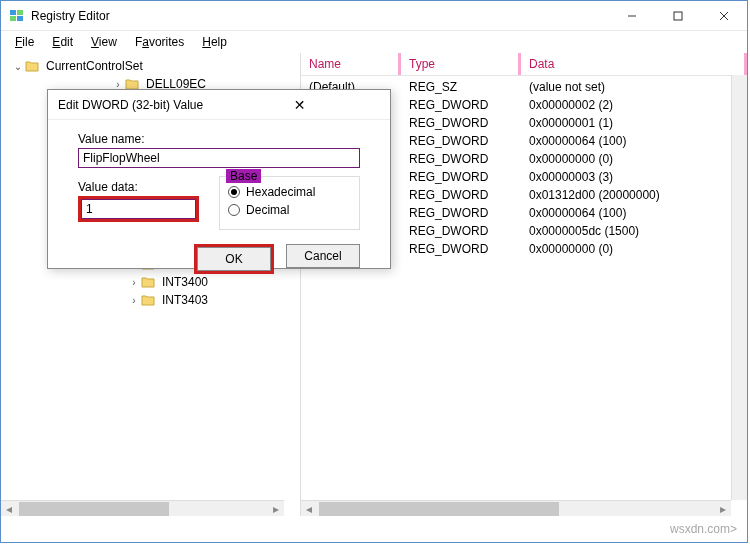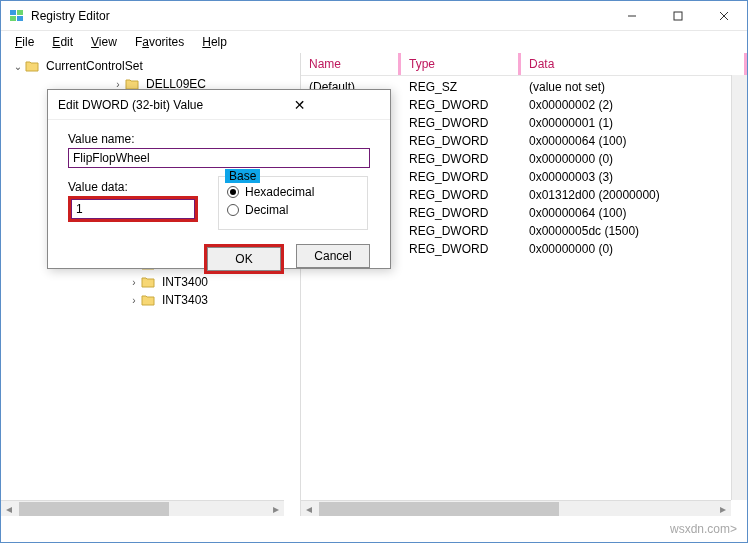--- a/index.html
+++ b/index.html
@@ -31,28 +31,28 @@
 .tw { width: 14px; text-align: center; color: #555; font-size: 10px; }
 .ticon { width: 16px; height: 14px; margin-right: 2px; display: inline-flex; align-items: center; }
 .tlabel { padding: 1px 3px; }
 .tlabel.sel { background: #cde8ff; border: 1px dotted #66aef0; }
 .watermark { position: absolute; bottom: 6px; right: 10px; color: #a8a8a8; font-size: 12px; }
 
 .dialog { position: absolute; left: 46px; top: 88px; width: 344px; height: 180px; background: #fff; border: 1px solid #888; box-shadow: 2px 2px 10px rgba(0,0,0,0.2); }
 .dlg-title { height: 30px; display: flex; align-items: center; padding: 0 10px; border-bottom: 1px solid #eee; }
 .dlg-title span { flex: 1; }
 .dlg-close { width: 30px; text-align: center; font-size: 14px; }
-.dlg-body { padding: 8px 20px; }
+.dlg-body { padding: 8px 30px; }
 .dlg-label { margin: 4px 0 2px 0; color: #000; }
 .dlg-input-wrap { border: 3px solid #cc1f1f; margin-bottom: 6px; }
 .dlg-input { width: 100%; border: 1px solid #701a75; padding: 2px 4px; height: 20px; }
 .dlg-cols { display: flex; gap: 20px; }
 .valuedata-wrap { width: 130px; }
 .base-group { border: 1px solid #ddd; padding: 4px 8px 8px 8px; position: relative; width: 150px; }
-.base-group .legend { position: absolute; top: -8px; left: 6px; background: #0ea5e9; padding: 0 4px; }
+.base-group .legend { position: absolute; top: -8px; left: 6px; background: #a21caf; padding: 0 4px; }
 .radio { display: flex; align-items: center; gap: 6px; margin: 4px 0; }
 .radio .r { width: 12px; height: 12px; border: 1px solid #555; border-radius: 50%; display: inline-flex; align-items: center; justify-content: center; }
 .radio .r.on::after { content:""; width: 6px; height: 6px; background: #000; border-radius: 50%; }
 .dlg-btns { display: flex; gap: 12px; justify-content: flex-end; margin-top: 14px; }
 .btn { width: 74px; height: 24px; border: 1px solid #888; background: #efefef; display: flex; align-items: center; justify-content: center; }
 .btn-ok-wrap { border: 3px solid #cc1f1f; }
 .scr-h { position: absolute; bottom: 0; left: 0; right: 16px; height: 16px; background: #f0f0f0; border-top: 1px solid #ddd; display: flex; align-items: center; }
 .scr-v { position: absolute; top: 22px; bottom: 16px; right: 0; width: 16px; background: #f0f0f0; border-left: 1px solid #ddd; }
 .scr-thumb { background: #c8c8c8; }
 svg { display: block; }

